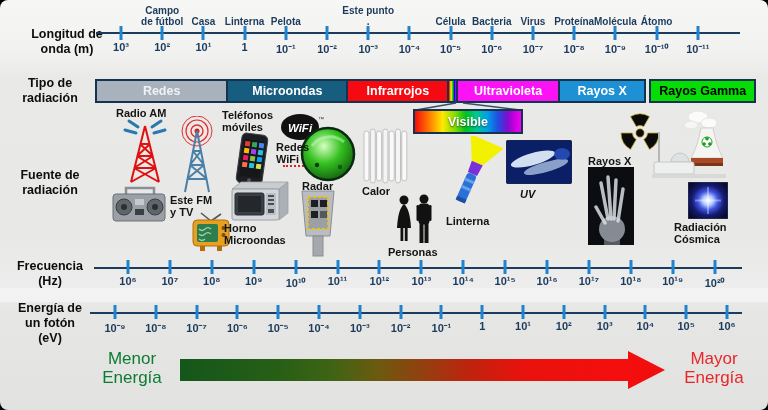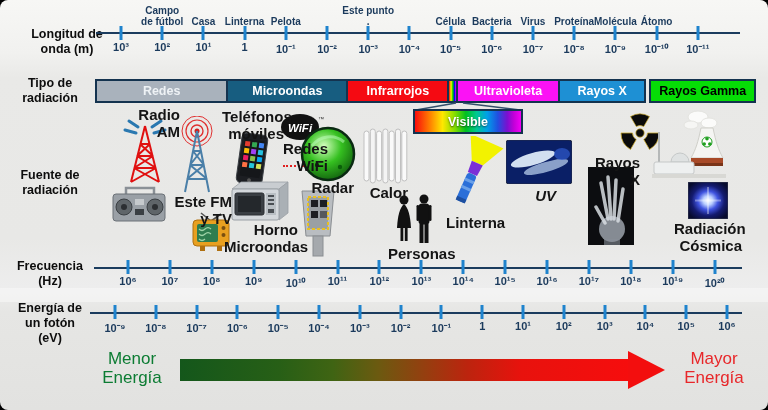--- a/index.html
+++ b/index.html
@@ -11,22 +11,22 @@
   }
   .abs{position:absolute;}
   .left-label{position:absolute;font-weight:bold;font-size:12.5px;color:#0d0d0d;
     text-align:center;line-height:1.2;white-space:pre-line;}
   .scale-line{position:absolute;height:2px;background:#1b3c5e;}
   .tick-mark{position:absolute;width:3px;background:#1f83cd;transform:translateX(-50%);}
   .tick-label{position:absolute;font-size:11px;font-weight:bold;color:#1b3a5c;
     transform:translateX(-50%);white-space:nowrap;}
   .obj-label{position:absolute;font-size:10px;font-weight:bold;color:#1b3a5c;text-align:center;
     line-height:1.12;white-space:pre-line;display:flex;align-items:flex-end;justify-content:center;}
-  .src-label{position:absolute;font-size:15px;font-weight:bold;color:#141414;
-    text-align:right;line-height:1.12;white-space:pre-line;}
+  .src-label{position:absolute;font-size:11px;font-weight:bold;color:#141414;
+    text-align:left;line-height:1.12;white-space:pre-line;}
   #type-bar{position:absolute;left:95px;top:79px;width:670px;height:24px;display:flex;}
   .seg{display:flex;align-items:center;justify-content:center;font-weight:bold;font-size:12.5px;
     border:2px solid #14334f;box-sizing:border-box;white-space:nowrap;overflow:hidden;}
   .seg + .seg{margin-left:-2px;}
   .seg.gap{margin-left:3px;}
   .seg-rainbow{background:linear-gradient(90deg,#f00 0%,#ff0 30%,#0c0 55%,#00f 80%,#f0f 100%);}
   #visible-box{position:absolute;left:413px;top:109px;width:110px;height:25px;
     border:2px solid #14334f;box-sizing:border-box;display:flex;align-items:center;justify-content:center;
     color:#fff;font-weight:bold;font-size:12.5px;text-shadow:0 1px 2px rgba(0,0,0,.6);
     background:linear-gradient(90deg,#f80c0c 0%,#ff7f00 14%,#ffe800 26%,#7fdc00 38%,#00c020 48%,#00c890 58%,#00a0e8 68%,#2050e0 78%,#7a10d0 87%,#c000d8 93%,#f400f4 100%);}

